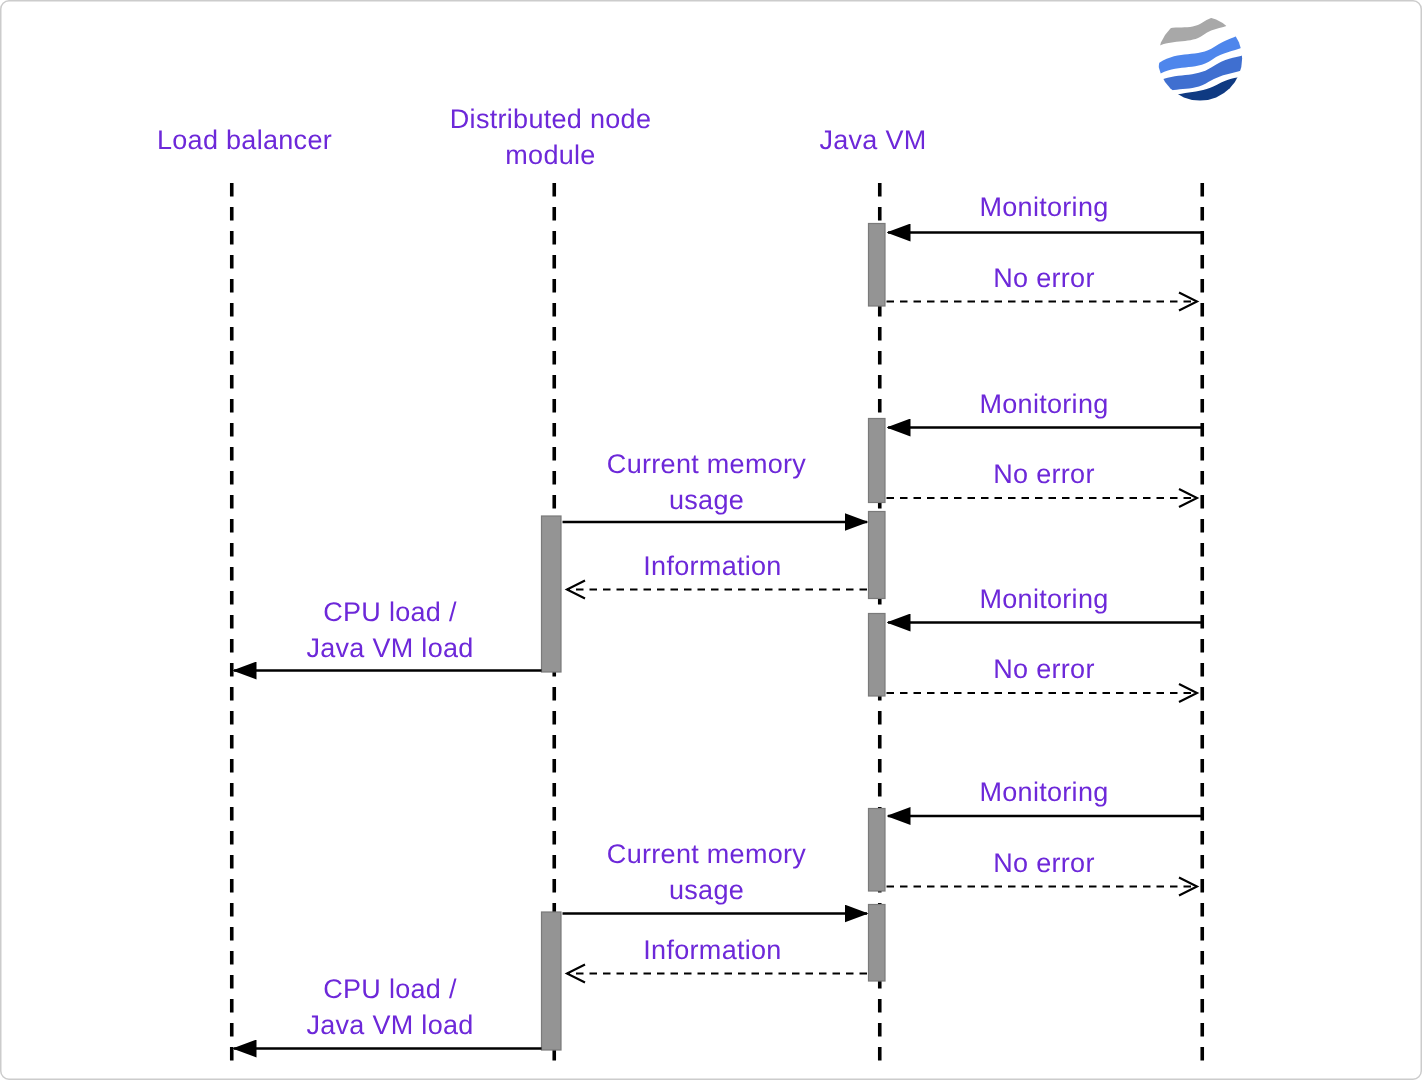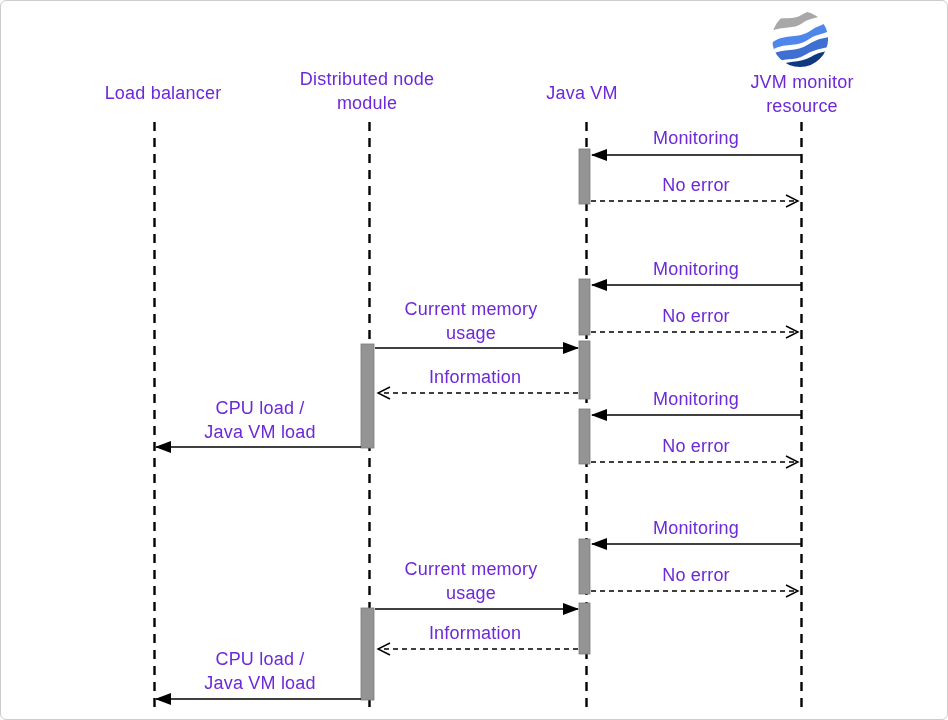--- a/index.html
+++ b/index.html
@@ -84,21 +84,20 @@
       <path d="M-2,16 C12,8 24,15 34,8 C42,3 47,4 52,-2 L58,7 C48,13 42,11 34,17 C24,24 12,18 -4,28 Z" fill="#a8a8a8"></path>
       <path d="M4,36 C18,27 30,33 42,25 C52,18 58,19 64,13 L66,23 C56,29 50,27 40,34 C28,42 16,36 2,45 Z" fill="#4e86ec"></path>
       <path d="M0,50 C14,42 28,47 40,39 C52,31 58,33 66,29 L66,39 C56,44 50,42 38,49 C26,57 14,51 4,59 Z" fill="#3f6fd0"></path>
       <path d="M2,64 C16,54 30,59 44,51 C54,45 60,47 68,43 L68,72 L2,72 Z" fill="#0f3a82"></path>
     </g>
   </svg>
 
   <div class="lbl" style="left:162px;top:80px;">Load balancer</div>
   <div class="lbl wrap" style="left:366px;top:66px;width:160px;">Distributed node module</div>
   <div class="lbl" style="left:581px;top:80px;">Java VM</div>
-  <div class="lbl wrap" style="left:801px;top:69px;width:130px;">JVM monitor resource</div>
 
   <div class="lbl" style="left:695px;top:125px;">Monitoring</div>
   <div class="lbl" style="left:695px;top:172px;">No error</div>
   <div class="lbl" style="left:695px;top:256px;">Monitoring</div>
   <div class="lbl" style="left:695px;top:303px;">No error</div>
   <div class="lbl wrap" style="left:470px;top:296px;width:170px;">Current memory usage</div>
   <div class="lbl" style="left:474px;top:364px;">Information</div>
   <div class="lbl" style="left:695px;top:386px;">Monitoring</div>
   <div class="lbl" style="left:695px;top:433px;">No error</div>
   <div class="lbl wrap" style="left:259px;top:395px;width:130px;">CPU load / Java VM load</div>

